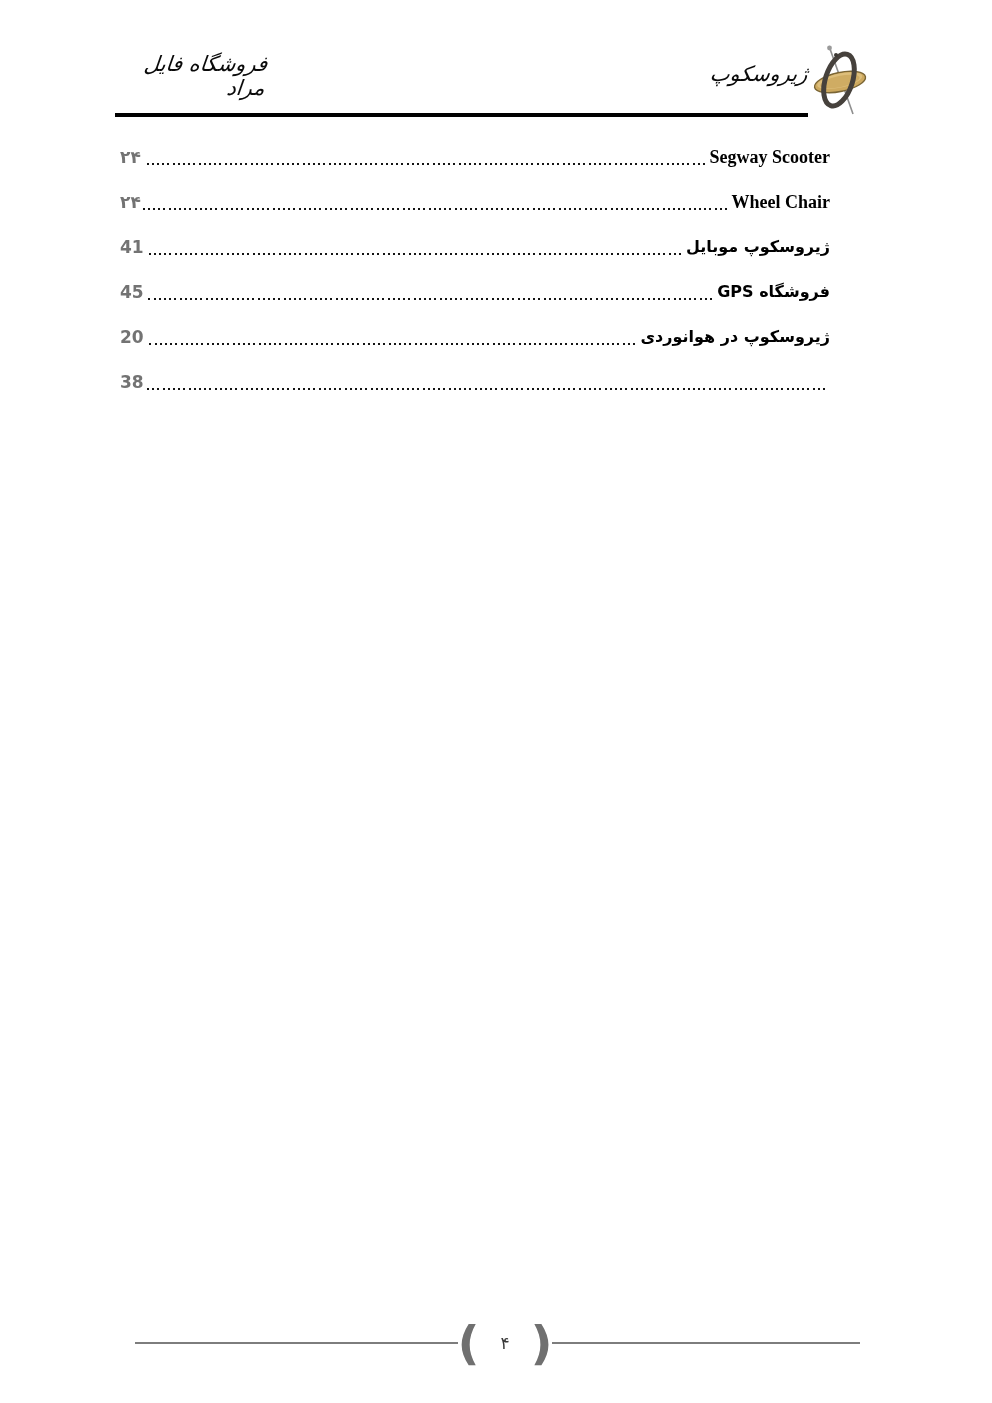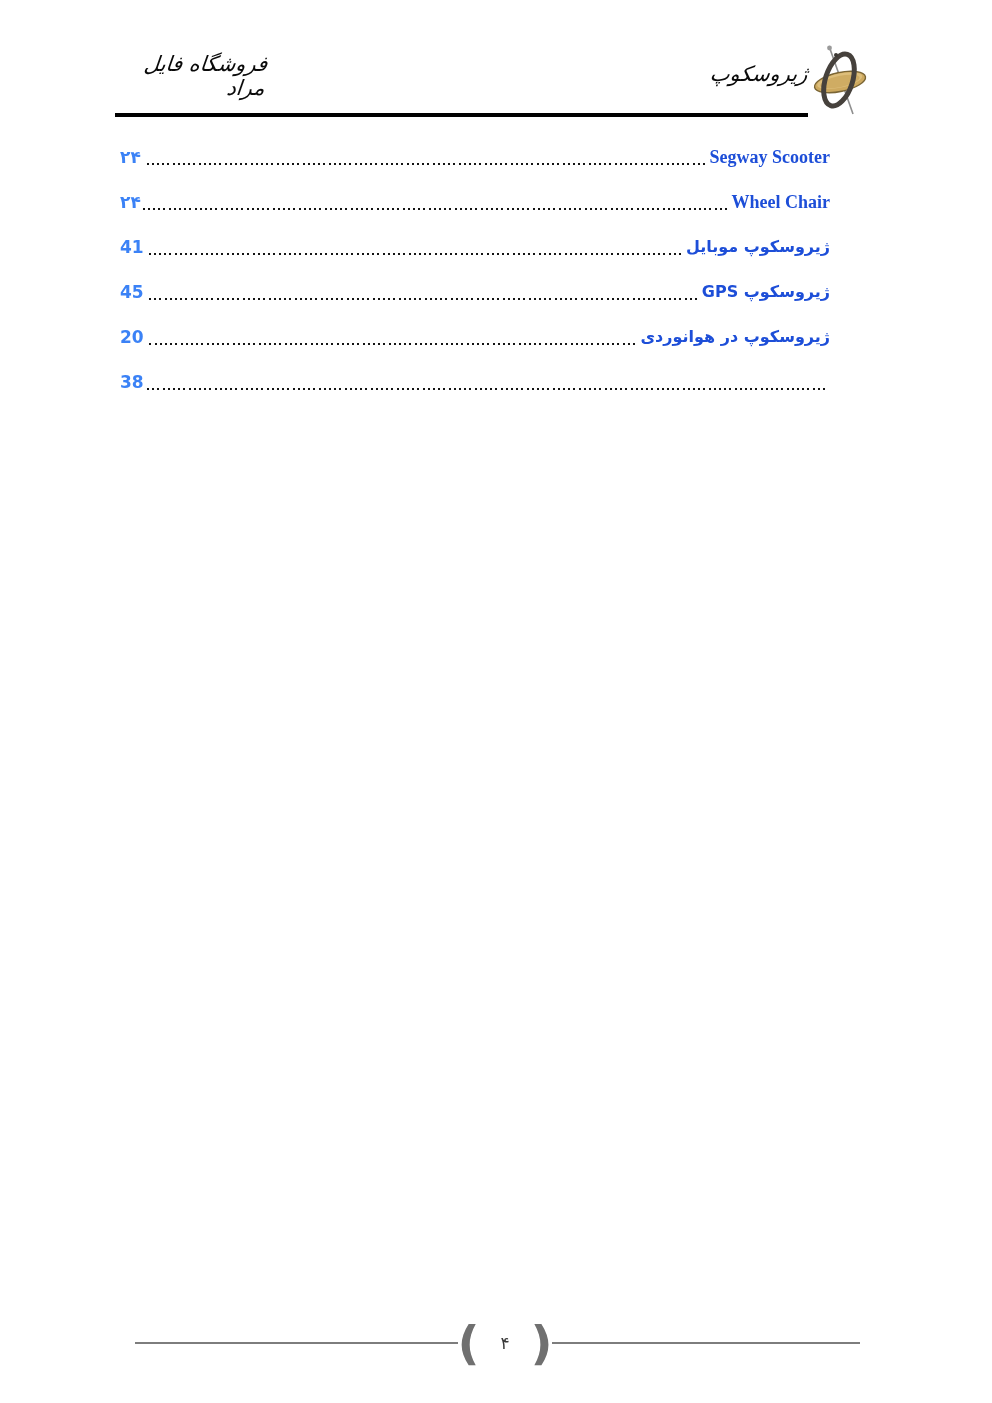--- a/index.html
+++ b/index.html
@@ -62,21 +62,21 @@
     direction: rtl;
     align-items: flex-end;
     height: 22px;
     margin-bottom: 23px; 
   }
   .toc-title {
     white-space: nowrap;
     font-weight: bold;
     font-size: 17px;
     line-height: 22px;
-    color: #1d4ed8;
+    color: #000000;
   }
   .toc-row.en .toc-title {
     font-family: "Liberation Serif", "DejaVu Serif", serif;
     font-size: 18px;
   }
   .toc-row.fa .toc-title {
     font-family: "DejaVu Sans", sans-serif;
     font-size: 16px;
     margin-top: 40px;
   }
@@ -87,21 +87,21 @@
     background-image: repeating-linear-gradient(
       to left, #141414 0, #141414 2px, transparent 2px, transparent 5.2px);
     background-position: left bottom;
     background-size: 100% 2.2px;
     background-repeat: no-repeat;
   }
   .toc-page {
     font-weight: bold;
     font-size: 17px;
     line-height: 22px;
-    color: #3b82f6;
+    color: #737373;
     font-family: "DejaVu Sans", sans-serif;
   }
 
   
   .footer {
     position: absolute;
     top: 1316px; left: 135px;
     width: 725px; height: 54px;
     display: flex;
     align-items: center;
@@ -173,21 +173,21 @@
       <span class="toc-page">۲۴</span>
     </div>
 
     <div class="toc-row fa">
       <span class="toc-title">ژیروسکوپ موبایل</span>
       <span class="leader"></span>
       <span class="toc-page">41</span>
     </div>
 
     <div class="toc-row fa">
-      <span class="toc-title">ژیروسکوپ GPS</span>
+      <span class="toc-title">فروشگاه GPS</span>
       <span class="leader"></span>
       <span class="toc-page">45</span>
     </div>
 
     <div class="toc-row fa">
       <span class="toc-title">ژیروسکوپ در هوانوردی</span>
       <span class="leader"></span>
       <span class="toc-page">20</span>
     </div>
 

